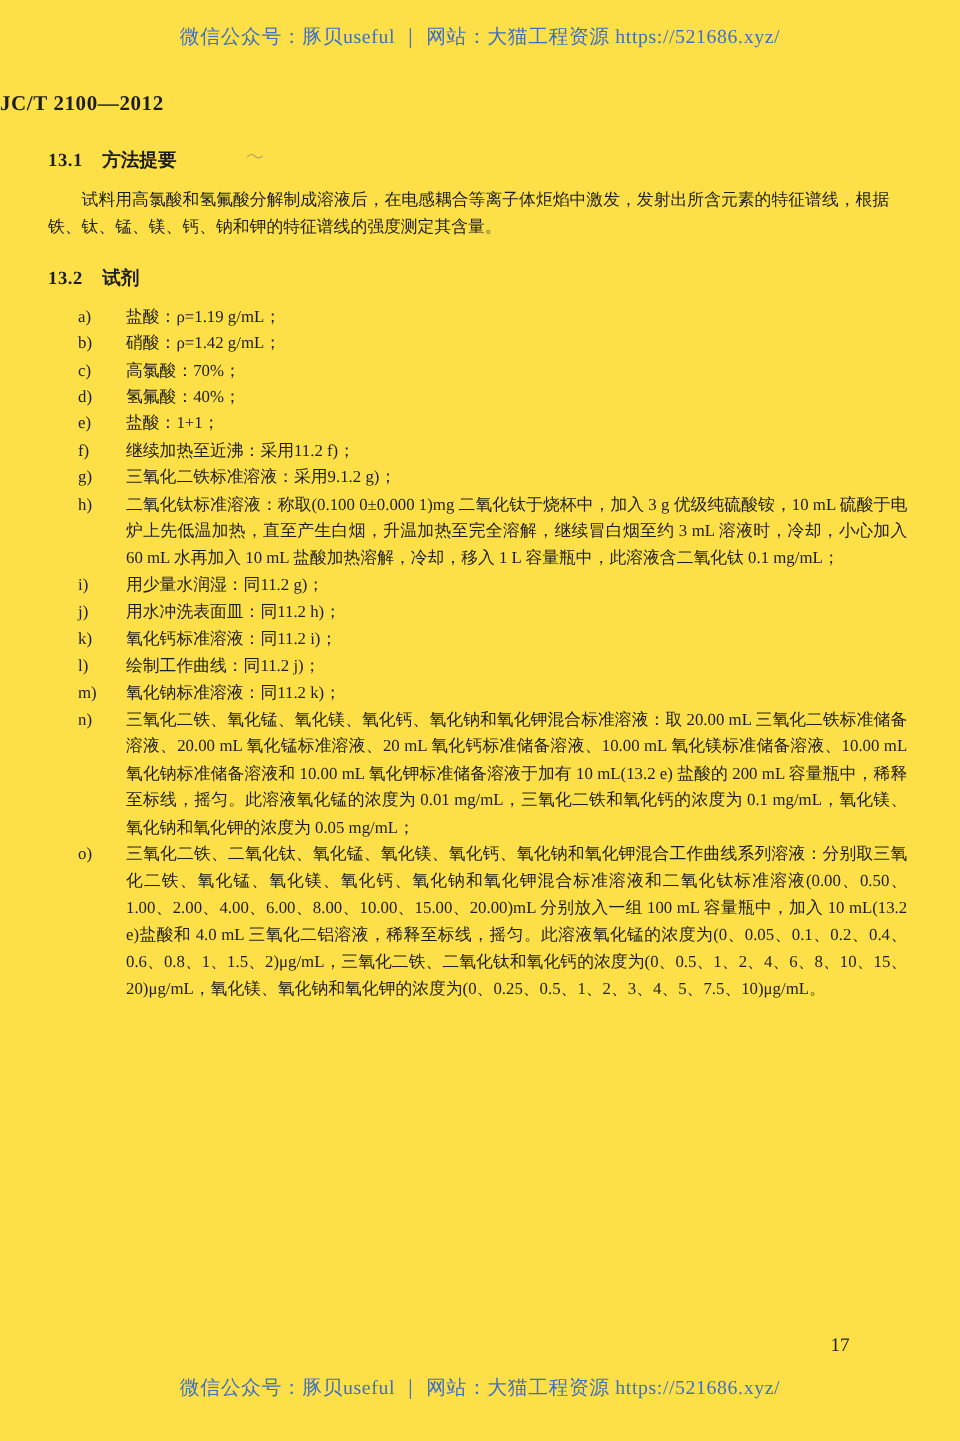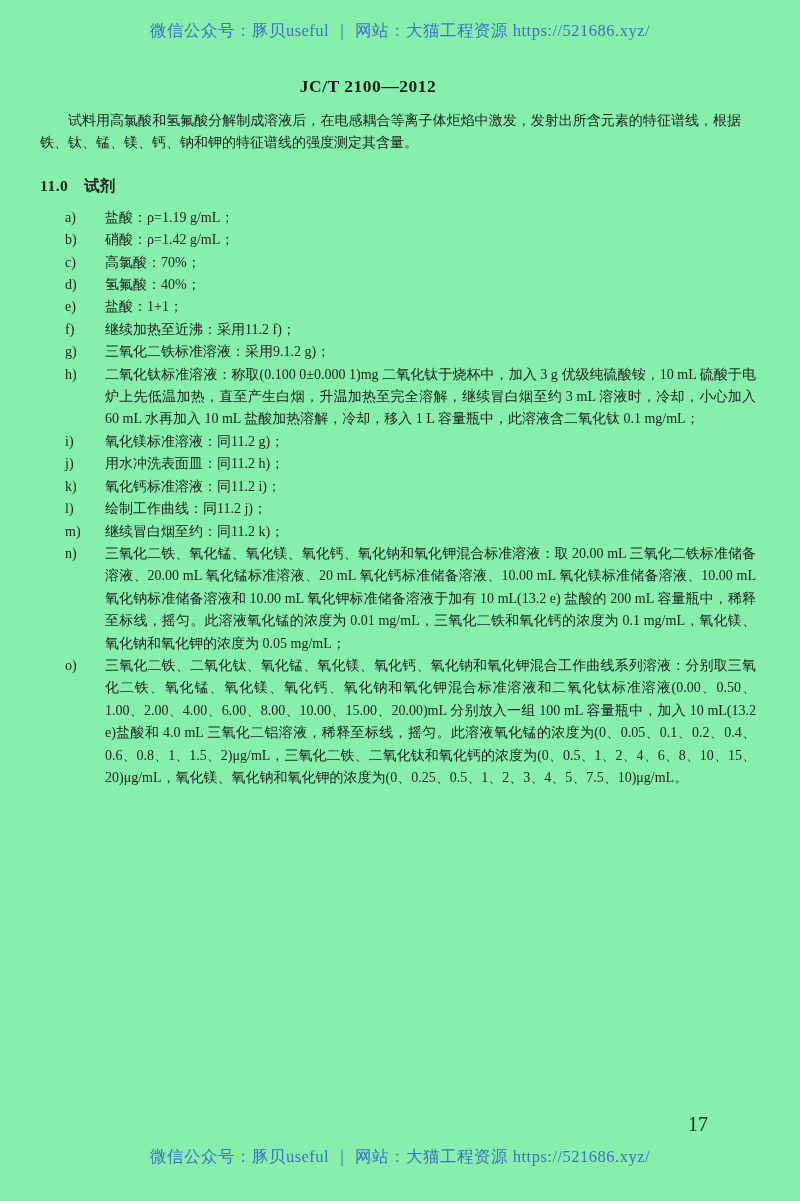--- a/index.html
+++ b/index.html
@@ -1,37 +1,37 @@
 <!DOCTYPE html>
 <html><head>
 <meta charset="utf-8">
 <style>
   html,body { margin:0; padding:0; }
   .page {
     position: relative;
     width: 800px;
     height: 1201px;
-    background: #86efac;
+    background: #fde047;
     font-family: "Liberation Serif", "DejaVu Serif", serif;
     color: #1d1d1d;
     overflow: hidden;
     box-sizing: border-box;
   }
   .wm-top {
     padding-top: 19px;
     text-align: center;
     font-size: 16.5px;
     line-height: 24px;
     letter-spacing: 0.5px;
   }
   .wm-colored { color: #3f6fc4; }
   .std-code {
     margin-top: 32px;
     padding-right: 64px;
-    text-align: center;
+    text-align: left;
     font-size: 17.5px;
     font-weight: bold;
     line-height: 22px;
     letter-spacing: 0.5px;
   }
   .content { padding: 0 44px 0 40px; }
   .sec-heading {
     font-size: 15.5px;
     font-weight: bold;
     line-height: 20px;
@@ -65,21 +65,21 @@
   .scan-mark {
     display: inline-block;
     margin-left: 58px;
     vertical-align: 4px;
     opacity: 0.55;
   }
   .page-number {
     position: absolute;
     top: 1113px;
     right: 92px;
-    font-size: 20px;
+    font-size: 16px;
   }
   .wm-bottom {
     position: absolute;
     top: 1146px;
     left: 0;
     width: 100%;
     text-align: center;
     font-size: 16.5px;
     letter-spacing: 0.5px;
   }
@@ -88,40 +88,45 @@
 <body>
 
 <div class="page">
 
   <div class="wm-top wm-colored" style="color: rgb(63, 111, 196);">微信公众号：豚贝useful ｜ 网站：大猫工程资源 https://521686.xyz/</div>
 
   <div class="std-code">JC/T 2100—2012</div>
 
   <div class="content">
 
+    <h2 class="sec-heading h1">
+      <span class="sec-num">13.1</span><span>方法提要</span><span class="scan-mark"><svg width="16" height="8" viewBox="0 0 16 8">
+            <path d="M1 5 Q4 1 7 4 T14 4" stroke="#777" stroke-width="1" fill="none"></path>
+          </svg></span>
+    </h2>
     <p class="body-par">试料用高氯酸和氢氟酸分解制成溶液后，在电感耦合等离子体炬焰中激发，发射出所含元素的特征谱线，根据铁、钛、锰、镁、钙、钠和钾的特征谱线的强度测定其含量。</p>
 
     <h2 class="sec-heading h2">
-      <span class="sec-num">11.0</span><span>试剂</span>
+      <span class="sec-num">13.2</span><span>试剂</span>
     </h2>
 
     <ol class="reagent-list">
       <li class="reagent-item"><span class="reagent-label">a)</span><span>盐酸：ρ=1.19 g/mL；</span></li>
       <li class="reagent-item"><span class="reagent-label">b)</span><span>硝酸：ρ=1.42 g/mL；</span></li>
       <li class="reagent-item"><span class="reagent-label">c)</span><span>高氯酸：70%；</span></li>
       <li class="reagent-item"><span class="reagent-label">d)</span><span>氢氟酸：40%；</span></li>
       <li class="reagent-item"><span class="reagent-label">e)</span><span>盐酸：1+1；</span></li>
       <li class="reagent-item"><span class="reagent-label">f)</span><span>继续加热至近沸：采用11.2 f)；</span></li>
       <li class="reagent-item"><span class="reagent-label">g)</span><span>三氧化二铁标准溶液：采用9.1.2 g)；</span></li>
       <li class="reagent-item"><span class="reagent-label">h)</span><span>二氧化钛标准溶液：称取(0.100 0±0.000 1)mg 二氧化钛于烧杯中，加入 3 g 优级纯硫酸铵，10 mL 硫酸于电炉上先低温加热，直至产生白烟，升温加热至完全溶解，继续冒白烟至约 3 mL 溶液时，冷却，小心加入 60 mL 水再加入 10 mL 盐酸加热溶解，冷却，移入 1 L 容量瓶中，此溶液含二氧化钛 0.1 mg/mL；</span></li>
-      <li class="reagent-item"><span class="reagent-label">i)</span><span>氧化镁标准溶液：同11.2 g)；</span></li>
+      <li class="reagent-item"><span class="reagent-label">i)</span><span>用少量水润湿：同11.2 g)；</span></li>
       <li class="reagent-item"><span class="reagent-label">j)</span><span>用水冲洗表面皿：同11.2 h)；</span></li>
       <li class="reagent-item"><span class="reagent-label">k)</span><span>氧化钙标准溶液：同11.2 i)；</span></li>
       <li class="reagent-item"><span class="reagent-label">l)</span><span>绘制工作曲线：同11.2 j)；</span></li>
-      <li class="reagent-item"><span class="reagent-label">m)</span><span>继续冒白烟至约：同11.2 k)；</span></li>
+      <li class="reagent-item"><span class="reagent-label">m)</span><span>氧化钠标准溶液：同11.2 k)；</span></li>
       <li class="reagent-item"><span class="reagent-label">n)</span><span>三氧化二铁、氧化锰、氧化镁、氧化钙、氧化钠和氧化钾混合标准溶液：取 20.00 mL 三氧化二铁标准储备溶液、20.00 mL 氧化锰标准溶液、20 mL 氧化钙标准储备溶液、10.00 mL 氧化镁标准储备溶液、10.00 mL 氧化钠标准储备溶液和 10.00 mL 氧化钾标准储备溶液于加有 10 mL(13.2 e) 盐酸的 200 mL 容量瓶中，稀释至标线，摇匀。此溶液氧化锰的浓度为 0.01 mg/mL，三氧化二铁和氧化钙的浓度为 0.1 mg/mL，氧化镁、氧化钠和氧化钾的浓度为 0.05 mg/mL；</span></li>
       <li class="reagent-item"><span class="reagent-label">o)</span><span>三氧化二铁、二氧化钛、氧化锰、氧化镁、氧化钙、氧化钠和氧化钾混合工作曲线系列溶液：分别取三氧化二铁、氧化锰、氧化镁、氧化钙、氧化钠和氧化钾混合标准溶液和二氧化钛标准溶液(0.00、0.50、1.00、2.00、4.00、6.00、8.00、10.00、15.00、20.00)mL 分别放入一组 100 mL 容量瓶中，加入 10 mL(13.2 e)盐酸和 4.0 mL 三氧化二铝溶液，稀释至标线，摇匀。此溶液氧化锰的浓度为(0、0.05、0.1、0.2、0.4、0.6、0.8、1、1.5、2)μg/mL，三氧化二铁、二氧化钛和氧化钙的浓度为(0、0.5、1、2、4、6、8、10、15、20)μg/mL，氧化镁、氧化钠和氧化钾的浓度为(0、0.25、0.5、1、2、3、4、5、7.5、10)μg/mL。</span></li>
     </ol>
 
 
   </div>
 
   <div class="page-number">17</div>
 
   <div class="wm-bottom wm-colored" style="color: rgb(63, 111, 196);">微信公众号：豚贝useful ｜ 网站：大猫工程资源 https://521686.xyz/</div>

